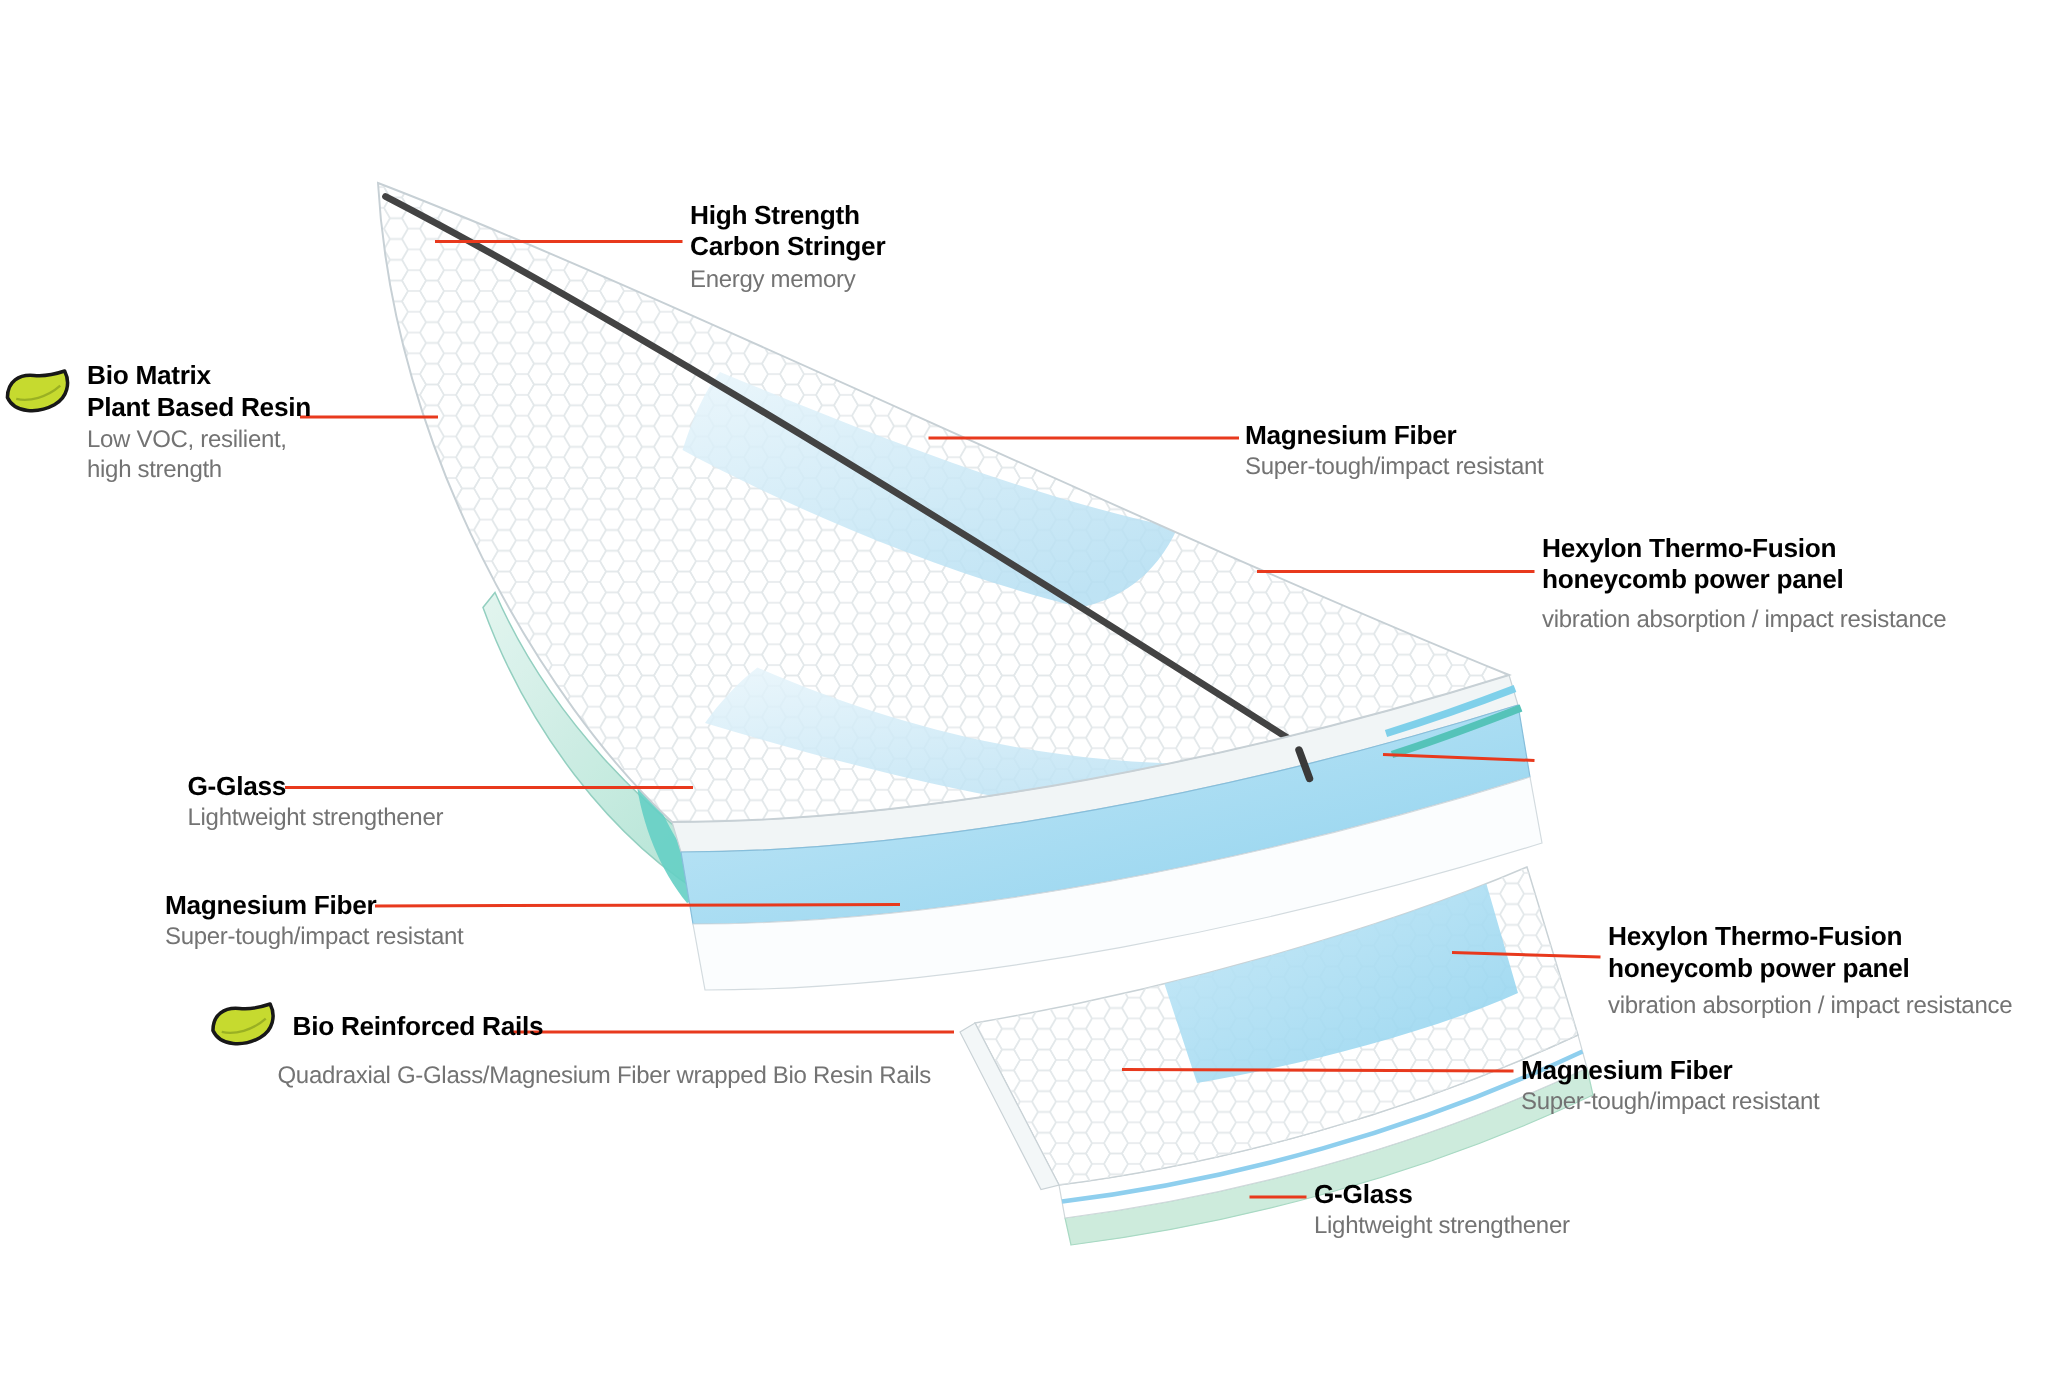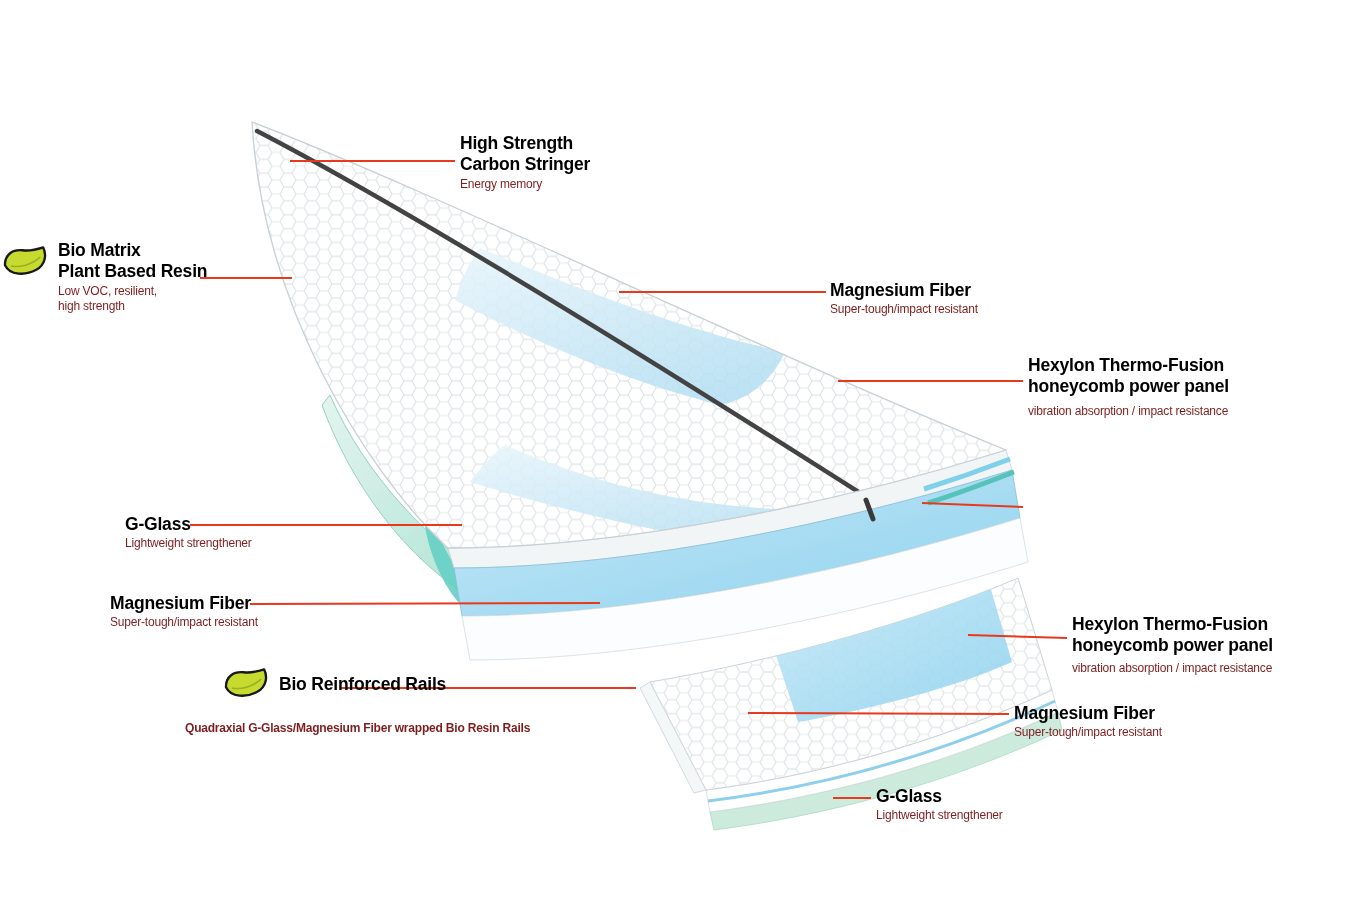--- a/index.html
+++ b/index.html
@@ -9,22 +9,22 @@
     overflow:hidden;position:relative;
   }
   .stage{position:relative;width:1366px;height:720px;}
   .board-svg{position:absolute;left:0;top:0;width:1366px;height:920px;}
   .callout{position:absolute;}
   .c-title{
     font-weight:700;font-size:17.5px;line-height:1.22;
     white-space:pre-line;letter-spacing:-0.2px;
   }
   .c-desc{
-    font-weight:400;font-size:12px;line-height:1.3;
-    white-space:pre-line;letter-spacing:-0.2px;margin-top:1px;color:#7f1d1d;
+    font-weight:400;font-size:16px;line-height:1.3;
+    white-space:pre-line;letter-spacing:-0.2px;margin-top:1px;color:#737373;
   }
   .row{display:flex;align-items:flex-start;gap:10px;}
   .leaf{width:45px;height:34px;flex:0 0 auto;}
 </style>
 </head>
 <body>
 
 <div class="stage">
 
   <svg class="board-svg" viewBox="0 0 1366 920" aria-hidden="true">
@@ -151,27 +151,27 @@
     <div class="c-title">G-Glass</div>
     <div class="c-desc">Lightweight strengthener</div>
   </div>
 
   <div class="callout" style="left:110px;top:593px;">
     <div class="c-title">Magnesium Fiber</div>
     <div class="c-desc">Super-tough/impact resistant</div>
   </div>
 
   <div class="callout" style="left:140px;top:668px;">
-    <div class="row" style="align-items:center;justify-content:center;">
+    <div class="row" style="align-items:center;">
       <svg class="leaf">
           <use href="#leafIcon"></use>
         </svg>
       <div class="c-title">Bio Reinforced Rails</div>
     </div>
-    <div class="c-desc" style="margin-left:45px;margin-top:19px;font-weight:bold;">Quadraxial G-Glass/Magnesium Fiber wrapped Bio Resin Rails</div>
+    <div class="c-desc" style="margin-left:45px;margin-top:6px;">Quadraxial G-Glass/Magnesium Fiber wrapped Bio Resin Rails</div>
   </div>
 
   <div class="callout" style="left:1072px;top:614px;">
     <div class="c-title">Hexylon Thermo-Fusion
 honeycomb power panel</div>
     <div class="c-desc" style="margin-top:4px;">vibration absorption / impact resistance</div>
   </div>
 
   <div class="callout" style="left:1014px;top:703px;">
     <div class="c-title">Magnesium Fiber</div>

